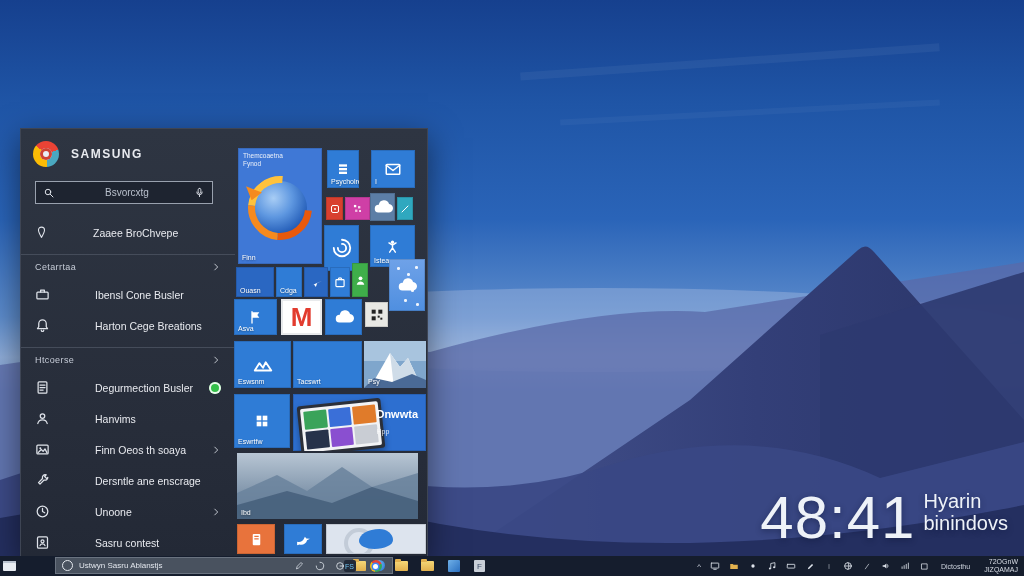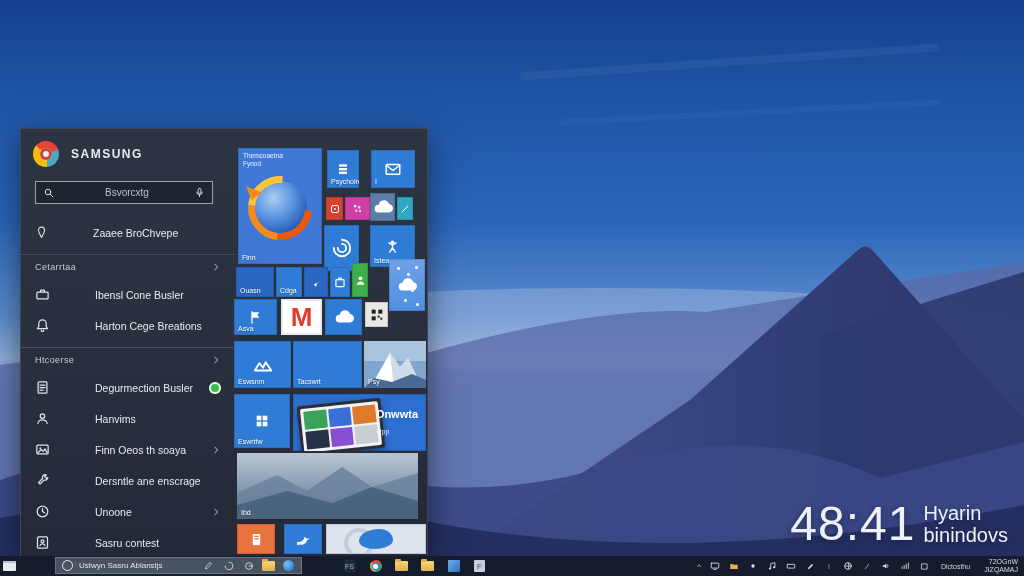--- a/index.html
+++ b/index.html
@@ -3,21 +3,21 @@
 <meta charset="utf-8">
 <style>
   html,body{margin:0;padding:0;}
   #stage{position:relative;width:1024px;height:576px;overflow:hidden;
     font-family:"Liberation Sans",sans-serif;
     background:linear-gradient(180deg,#16408e 0%,#1f55a6 18%,#2a64b8 38%,#5d8ccc 55%,#8fadd9 62%,#7d9bcc 68%);}
   #wallpaper{position:absolute;inset:0;}
   
   .desk-clock{position:absolute;right:16px;bottom:28px;display:flex;align-items:flex-start;gap:8px;
     color:#eef2f8;text-shadow:0 2px 6px rgba(10,20,50,.45);}
-  .desk-clock .time{font-size:48px;font-weight:400;letter-spacing:1px;line-height:1;}
+  .desk-clock .time{font-size:60px;font-weight:400;letter-spacing:1px;line-height:1;}
   .desk-clock .lbls{display:flex;flex-direction:column;margin-top:2px;}
   .desk-clock .lbls span{font-size:20px;line-height:1.1;font-weight:400;}
   
   #menu{position:absolute;left:20px;top:128px;width:406px;height:427px;
     background:linear-gradient(180deg,#2e3542,#272d3a 70%,#232936);
     border:1px solid #3e4554;box-shadow:0 10px 30px rgba(0,0,0,.5);color:#e8eaef;}
   .m-head{position:absolute;left:12px;top:12px;display:flex;align-items:center;gap:12px;}
   .chrome-logo{width:26px;height:26px;border-radius:50%;position:relative;
     background:conic-gradient(from -50deg,#ea4335 0 120deg,#4aa8c0 120deg 225deg,#fbbc05 225deg 360deg);}
   .chrome-logo::after{content:"";position:absolute;left:7px;top:7px;width:12px;height:12px;border-radius:50%;
@@ -67,21 +67,21 @@
   
   .blob{position:absolute;left:50%;top:50%;transform:translate(-50%,-50%);width:34px;height:20px;
     background:#2f7cd6;border-radius:60% 40% 55% 45%/60% 55% 45% 40%;}
   .blob-ring{position:absolute;left:18px;top:4px;width:22px;height:22px;border-radius:50%;
     border:4px solid #c3ccd8;}
   
   #taskbar{position:absolute;left:0;bottom:0;width:1024px;height:20px;background:#151d2d;
     display:flex;align-items:center;color:#dfe4ec;}
   .tb-corner{position:absolute;left:3px;top:5px;width:13px;height:10px;background:#e8ecf2;
     border-radius:1px;box-shadow:inset 0 2px 0 #b9c2cf;}
-  .tb-search{position:absolute;left:55px;top:1px;width:247px;height:17px;background:#49525f;
+  .tb-search{position:absolute;left:55px;top:1px;width:338px;height:17px;background:#49525f;
     border:1px solid #6a7380;box-sizing:border-box;display:flex;align-items:center;gap:6px;padding:0 6px;}
   .tb-search .ring{width:9px;height:9px;border-radius:50%;border:1.5px solid #e6eaf0;}
   .tb-search .txt{flex:1;font-size:8px;color:#e2e6ed;white-space:nowrap;overflow:hidden;}
   .tb-sicons{display:flex;align-items:center;gap:7px;}
   #tb-apps{position:absolute;left:343px;top:0;height:20px;display:flex;align-items:center;gap:13px;}
   .tb-ic{width:13px;height:13px;display:flex;align-items:center;justify-content:center;}
   .tray{position:absolute;right:6px;top:0;height:20px;display:flex;align-items:center;gap:6px;}
   .tray .chev{font-size:8px;color:#cfd5df;margin-right:2px;}
   #tray-icons{display:flex;align-items:center;gap:6px;}
   .tray-txt{font-size:7px;color:#cfd5df;margin:0 4px;}

